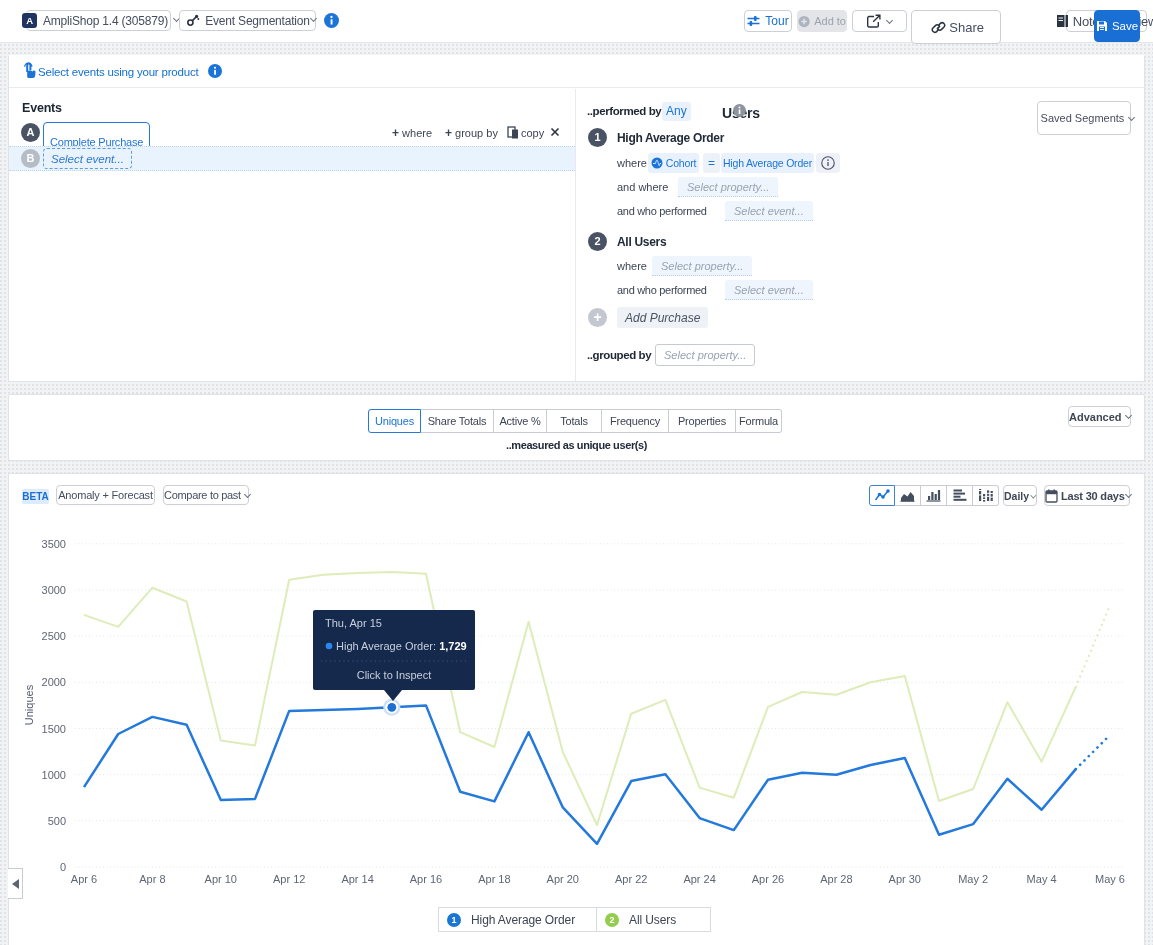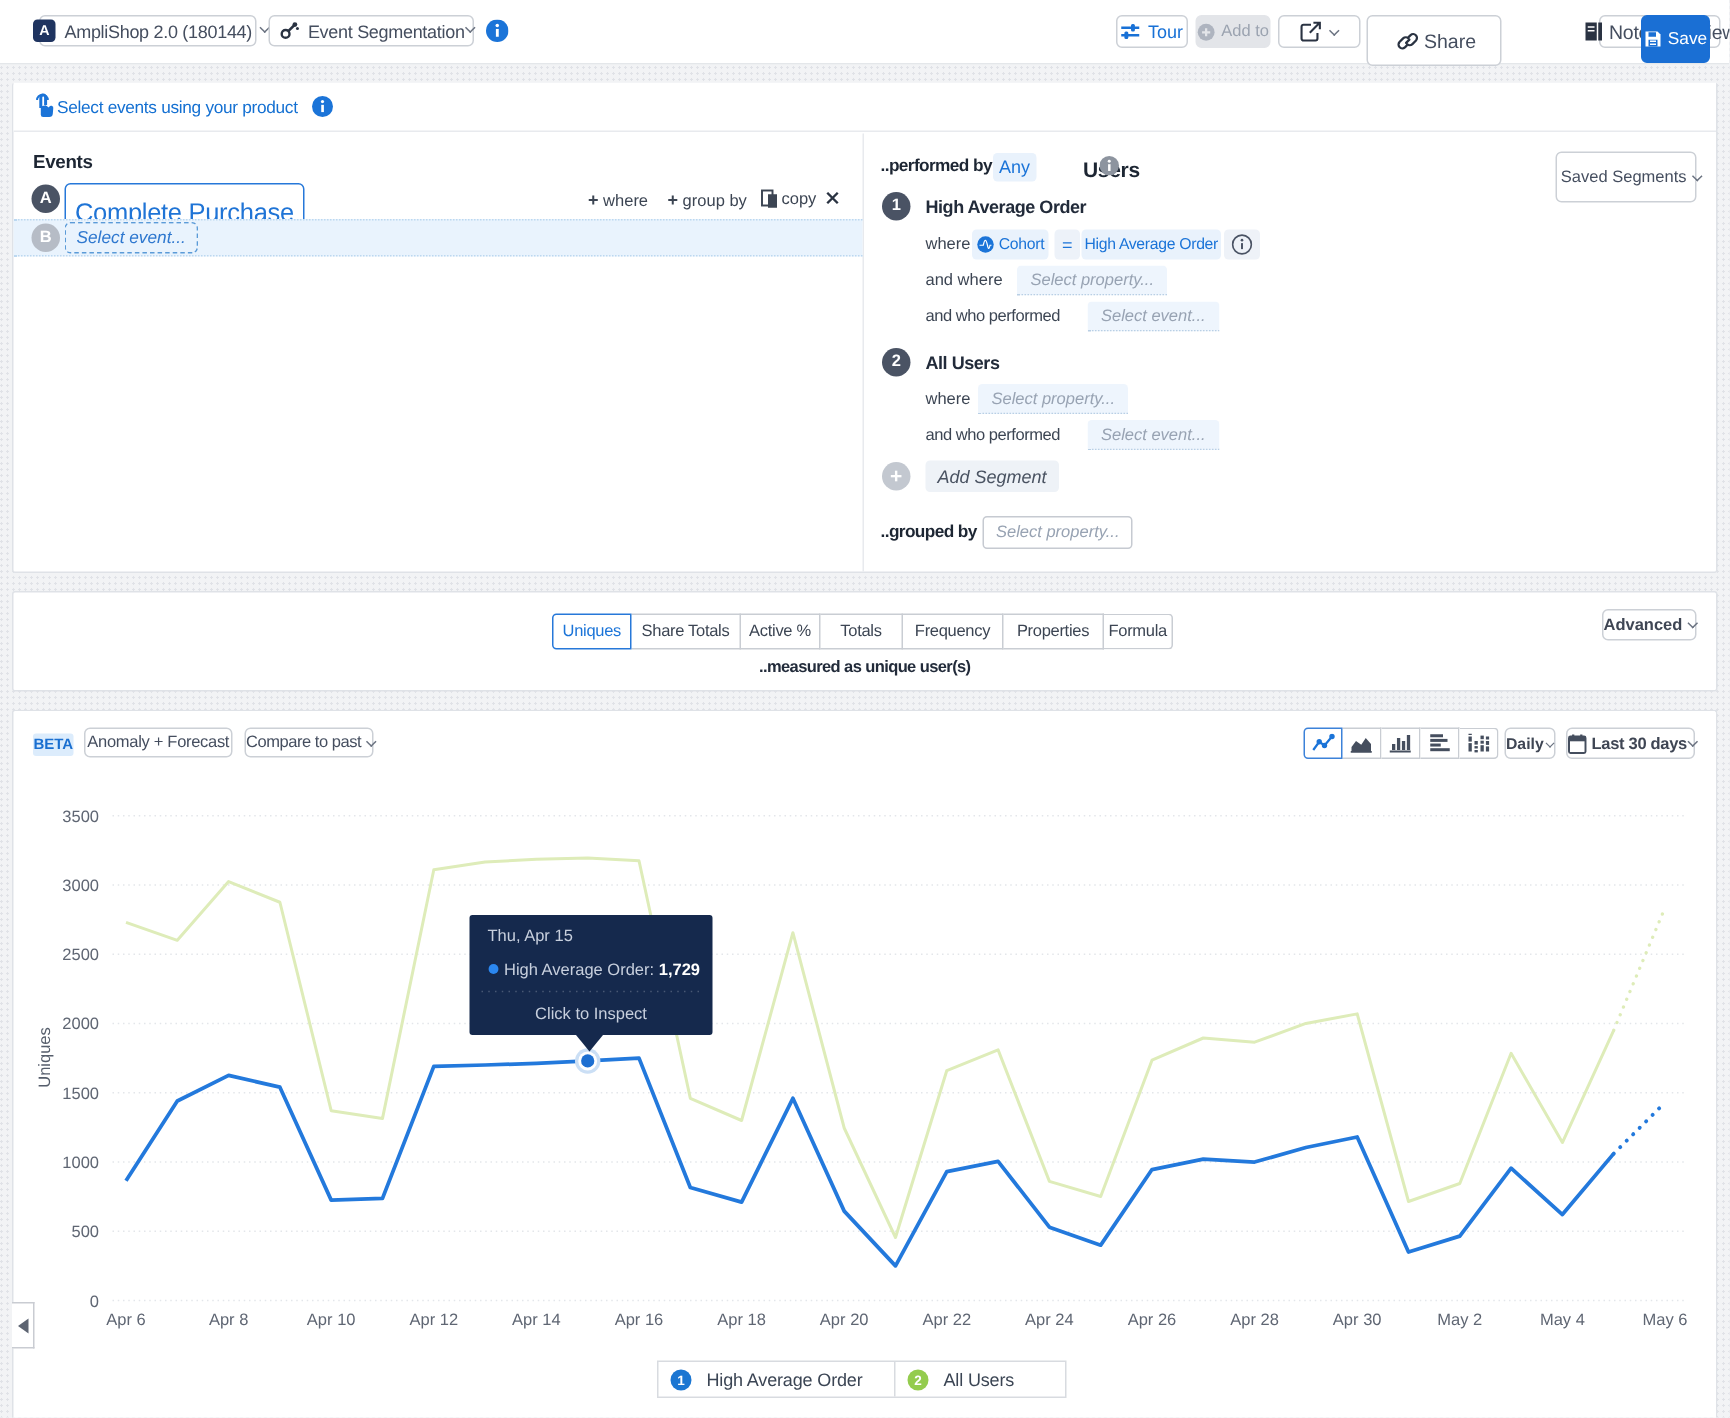--- a/index.html
+++ b/index.html
@@ -20,21 +20,21 @@
 .phchip { display:inline-block; background:#eef5fd; color:#98a3b3; border-radius:3px 3px 0 0; font-size:11px; font-style:italic; border-bottom:1px dotted #b9cfe4; }
 .numcirc { position:absolute; width:19px; height:19px; border-radius:50%; background:#4a5364; color:#fff; font-size:11px; font-weight:bold; text-align:center; line-height:19px; }
 </style>
 </head>
 <body>
 
 <div class="abs" style="left:0;top:0;width:1153px;height:43px;background:#fff;border-bottom:1px solid #e4e7ea;"></div>
 
 <div class="btn abs" style="left:26px;top:10px;width:145px;height:21px;padding:0 6px 0 3px;font-size:12px;letter-spacing:-0.2px;">
   <span style="display:inline-block;width:15px;height:15px;background:#1f3460;border-radius:3px;color:#fff;font-size:9.5px;font-weight:bold;text-align:center;line-height:15px;flex:none;">A</span>
-  <span style="margin:0 4px 0 6px;">AmpliShop 2.0 (180144)</span>
+  <span style="margin:0 4px 0 6px;">AmpliShop 1.4 (305879)</span>
   <span class="chev" style="top:-1px;margin-left:auto;"></span>
 </div>
 
 <div class="btn abs" style="left:179px;top:10px;width:137px;height:21px;padding:0 24px;font-size:12px;letter-spacing:-0.2px;">
   <svg width="15" height="15" viewBox="0 0 15 15" style="flex:none;">
     <path d="M7.2 7.8 L12 3" stroke="#2a3342" stroke-width="1.7" fill="none"></path>
     <circle cx="5.4" cy="9.6" r="2.6" fill="#fff" stroke="#2a3342" stroke-width="1.6"></circle>
     <circle cx="11.6" cy="3.4" r="1.6" fill="#2a3342"></circle>
     <circle cx="13.3" cy="6" r="1" fill="#2a3342"></circle>
   </svg>
@@ -118,21 +118,21 @@
   <circle cx="7.5" cy="7.5" r="7.5" fill="#1b74d8"></circle>
   <rect x="6.6" y="6.3" width="1.9" height="5.2" fill="#fff"></rect>
   <circle cx="7.5" cy="4" r="1.15" fill="#fff"></circle>
 </svg>
 
 <div class="abs" style="left:575px;top:89px;width:1px;height:292px;background:#e8eaee;"></div>
 
 <div class="abs" style="left:22px;top:101px;font-size:12.5px;font-weight:bold;letter-spacing:-0.2px;color:#1d2633;">Events</div>
 
 <div class="numcirc" style="left:21px;top:123px;">A</div>
-<div class="abs" style="left:43px;top:122px;height:39px;border:1.5px solid #2678d9;border-radius:4px;display:flex;align-items:center;padding:0 6px;font-size:17px;letter-spacing:-0.2px;color:#1f74d6;background:#fff;">Complete Purchase</div>
+<div class="abs" style="left:43px;top:122px;height:39px;border:1.5px solid #2678d9;border-radius:4px;display:flex;align-items:center;padding:0 6px;font-size:11px;letter-spacing:-0.2px;color:#1f74d6;background:#fff;">Complete Purchase</div>
 
 <div class="abs" style="left:392px;top:126px;font-size:11px;color:#3c4553;"><span style="font-weight:bold;font-size:12px;">+</span> where</div>
 <div class="abs" style="left:445px;top:126px;font-size:11px;color:#3c4553;"><span style="font-weight:bold;font-size:12px;">+</span> group by</div>
 <svg class="abs" style="left:507px;top:126px;" width="12" height="13" viewBox="0 0 12 13">
   <rect x="1" y="1" width="7" height="10" fill="none" stroke="#3c4553" stroke-width="1.3"></rect>
   <rect x="5" y="3.5" width="6" height="9" fill="#3c4553"></rect>
 </svg>
 <div class="abs" style="left:521px;top:127px;font-size:11px;color:#3c4553;">copy</div>
 <svg class="abs" style="left:550px;top:127px;" width="10" height="10" viewBox="0 0 10 10">
   <path d="M1.5 1.5 L8.5 8.5 M8.5 1.5 L1.5 8.5" stroke="#2a3342" stroke-width="1.6"></path>
@@ -182,21 +182,21 @@
 <div class="numcirc" style="left:588px;top:232px;">2</div>
 <div class="abs" style="left:617px;top:235px;font-size:12px;font-weight:bold;letter-spacing:-0.3px;color:#222b3a;">All Users</div>
 
 <div class="abs" style="left:617px;top:260px;font-size:11px;">where</div>
 <div class="phchip abs" style="left:652px;top:256px;height:20px;line-height:20px;padding:0 9px;">Select property...</div>
 
 <div class="abs" style="left:617px;top:284px;font-size:11px;letter-spacing:-0.3px;">and who performed</div>
 <div class="phchip abs" style="left:725px;top:280px;height:20px;line-height:20px;padding:0 9px;">Select event...</div>
 
 <div class="numcirc" style="left:588px;top:308px;background:#c3c8d0;font-size:14px;line-height:18px;">+</div>
-<div class="abs" style="left:617px;top:307px;height:21px;background:#eef2f7;border-radius:3px;display:flex;align-items:center;padding:0 8px;font-size:12px;font-style:italic;color:#4a5362;">Add Segment</div>
+<div class="abs" style="left:617px;top:307px;height:21px;background:#eef2f7;border-radius:3px;display:flex;align-items:center;padding:0 8px;font-size:12px;font-style:italic;color:#4a5362;">Add Purchase</div>
 
 <div class="abs" style="left:587px;top:349px;font-size:11.5px;font-weight:bold;letter-spacing:-0.4px;color:#1d2633;">..grouped by</div>
 <div class="abs" style="left:655px;top:344px;height:22px;border:1px solid #c6cad1;border-radius:3px;background:#fff;display:flex;align-items:center;padding:0 8px;font-size:11px;font-style:italic;color:#98a3b3;">Select property...</div>
 
 <div class="card" style="top:394px;height:67px;"></div>
 <div class="abs" style="left:368px;top:409px;display:flex;font-size:11px;letter-spacing:-0.2px;">
   <div style="width:53px;height:24px;border:1px solid #2678d9;border-radius:3px 0 0 3px;display:flex;align-items:center;justify-content:center;color:#1b74d8;background:#fff;position:relative;z-index:2;">Uniques</div>
   <div style="width:73px;height:24px;border:1px solid #c9cdd3;border-left:none;display:flex;align-items:center;justify-content:center;">Share Totals</div>
   <div style="width:53px;height:24px;border:1px solid #c9cdd3;border-left:none;display:flex;align-items:center;justify-content:center;">Active %</div>
   <div style="width:55px;height:24px;border:1px solid #c9cdd3;border-left:none;display:flex;align-items:center;justify-content:center;">Totals</div>

